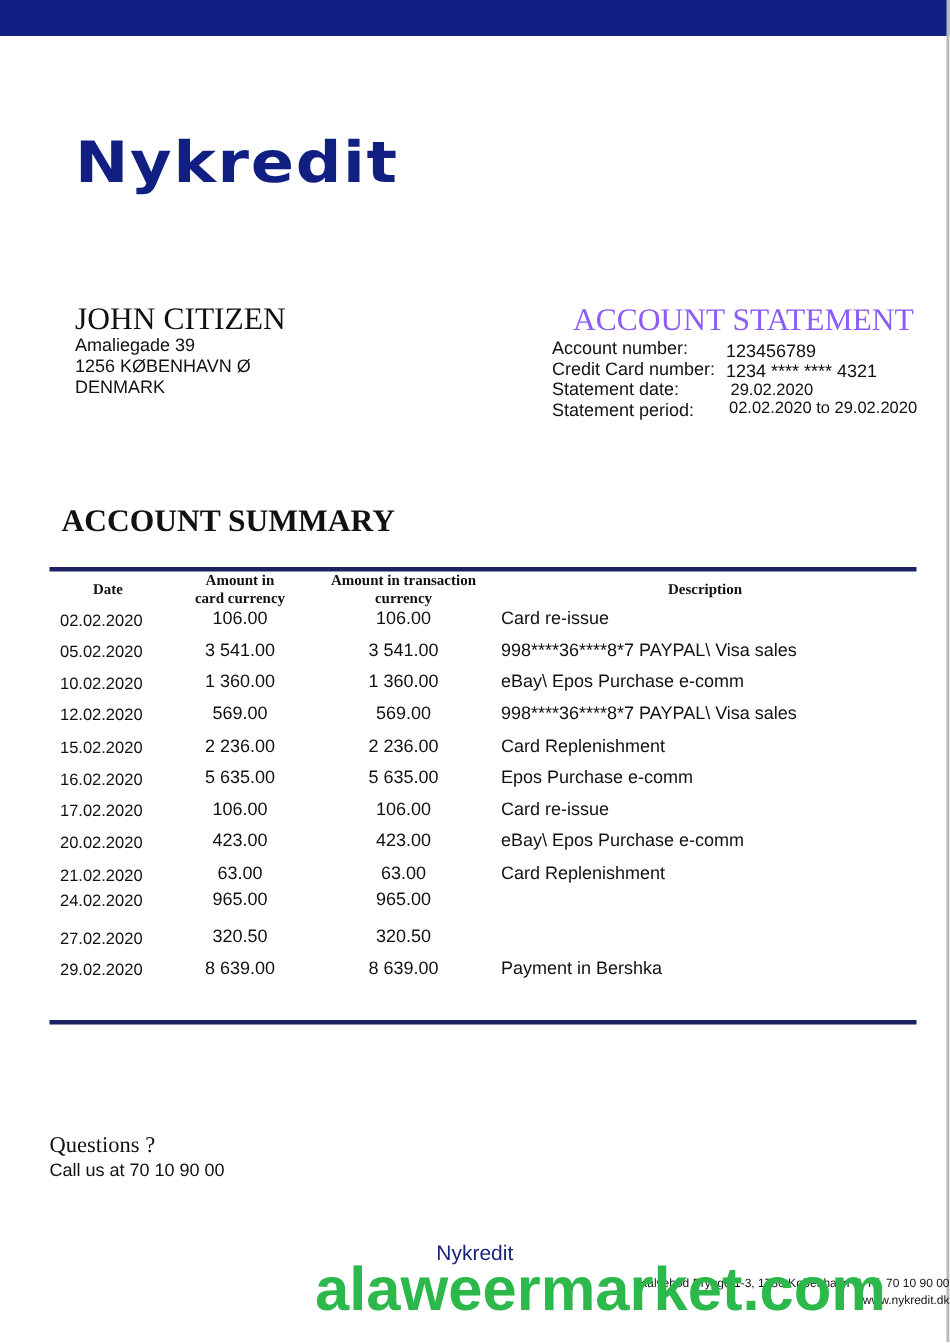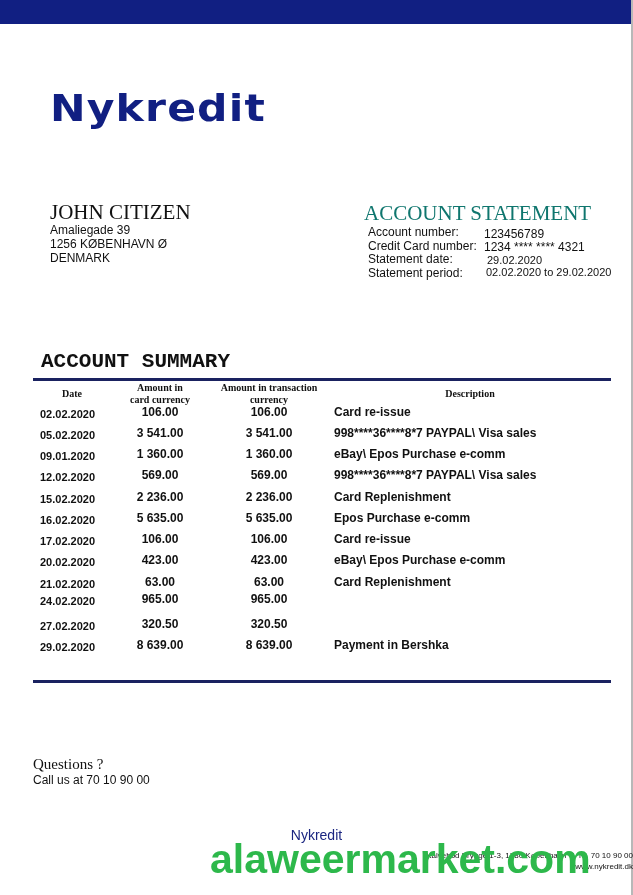--- a/index.html
+++ b/index.html
@@ -2,28 +2,28 @@
 <html><head>
 <meta charset="utf-8">
 <style>
   html, body { margin: 0; padding: 0; background: #fff; }
   body { width: 633px; height: 895px; position: relative; overflow: hidden; font-family: "Liberation Sans", sans-serif; color: #111; }
   .topbar { position: absolute; left: 0; top: 0; width: 633px; height: 24px; background: #111f82; }
   .right-edge { position: absolute; left: 631px; top: 0; width: 2px; height: 895px; background: #b8b8b8; }
   .logo { position: absolute; left: 50px; top: 86px; font-family: "DejaVu Sans", sans-serif; font-weight: bold; font-size: 38px; letter-spacing: 1px; color: #111f82; transform: scaleX(1.12); transform-origin: left top; }
   .cust-name { position: absolute; left: 50px; top: 200px; font-family: "Liberation Serif", serif; font-weight: normal; font-size: 21px; color: #111; }
   .cust-line { position: absolute; left: 50px; font-size: 12px; color: #111; }
-  .stmt-title { position: absolute; left: 364px; top: 201px; font-family: "Liberation Serif", serif; font-size: 21px; color: #0f766e; }
+  .stmt-title { position: absolute; left: 382px; top: 201px; font-family: "Liberation Serif", serif; font-size: 21px; color: #8b5cf6; }
   .meta-label { position: absolute; left: 368px; font-size: 12px; }
   .meta-value { position: absolute; font-size: 12px; }
-  .summary-title { position: absolute; left: 41px; top: 350px; font-family: Liberation Mono, monospace; font-weight: bold; font-size: 21px; }
+  .summary-title { position: absolute; left: 41px; top: 335px; font-family: Liberation Serif, serif; font-weight: bold; font-size: 21px; }
   .rule { position: absolute; left: 33px; width: 578px; height: 3px; background: #1a2260; }
   .th { position: absolute; font-family: "Liberation Serif", serif; font-weight: bold; font-size: 10px; text-align: center; line-height: 12px; }
   .row { position: absolute; left: 0; width: 633px; height: 21px; }
-  .cell { position: absolute; font-size: 12px; font-weight: bold; }
+  .cell { position: absolute; font-size: 12px; }
   .c-date { left: 40px; top: 3px; font-size: 11px; }
   .c-amt1 { left: 110px; width: 100px; text-align: center; }
   .c-amt2 { left: 219px; width: 100px; text-align: center; }
   .c-desc { left: 334px; }
   .questions { position: absolute; left: 33px; top: 756px; font-family: "Liberation Serif", serif; font-size: 15px; }
   .callus { position: absolute; left: 33px; top: 773px; font-size: 12px; }
   .footer-brand { position: absolute; left: 0; width: 633px; top: 827px; text-align: center; font-size: 14px; color: #1a2580; }
   .footer-line { position: absolute; left: 0; width: 633px; text-align: right; font-size: 8px; color: #111; }
   .watermark { position: absolute; left: 210px; top: 836px; font-family: "Liberation Sans", sans-serif; font-weight: bold; font-size: 41px; color: #2db84b; letter-spacing: 0px; white-space: nowrap; }
 </style>
@@ -77,21 +77,21 @@
     <span class="cell c-amt2">106.00</span>
     <span class="cell c-desc">Card re-issue</span>
   </div>
   <div class="row" style="top:426px">
     <span class="cell c-date">05.02.2020</span>
     <span class="cell c-amt1">3 541.00</span>
     <span class="cell c-amt2">3 541.00</span>
     <span class="cell c-desc">998****36****8*7 PAYPAL\ Visa sales</span>
   </div>
   <div class="row" style="top:447px">
-    <span class="cell c-date">09.01.2020</span>
+    <span class="cell c-date">10.02.2020</span>
     <span class="cell c-amt1">1 360.00</span>
     <span class="cell c-amt2">1 360.00</span>
     <span class="cell c-desc">eBay\ Epos Purchase e-comm</span>
   </div>
   <div class="row" style="top:468px">
     <span class="cell c-date">12.02.2020</span>
     <span class="cell c-amt1">569.00</span>
     <span class="cell c-amt2">569.00</span>
     <span class="cell c-desc">998****36****8*7 PAYPAL\ Visa sales</span>
   </div>

